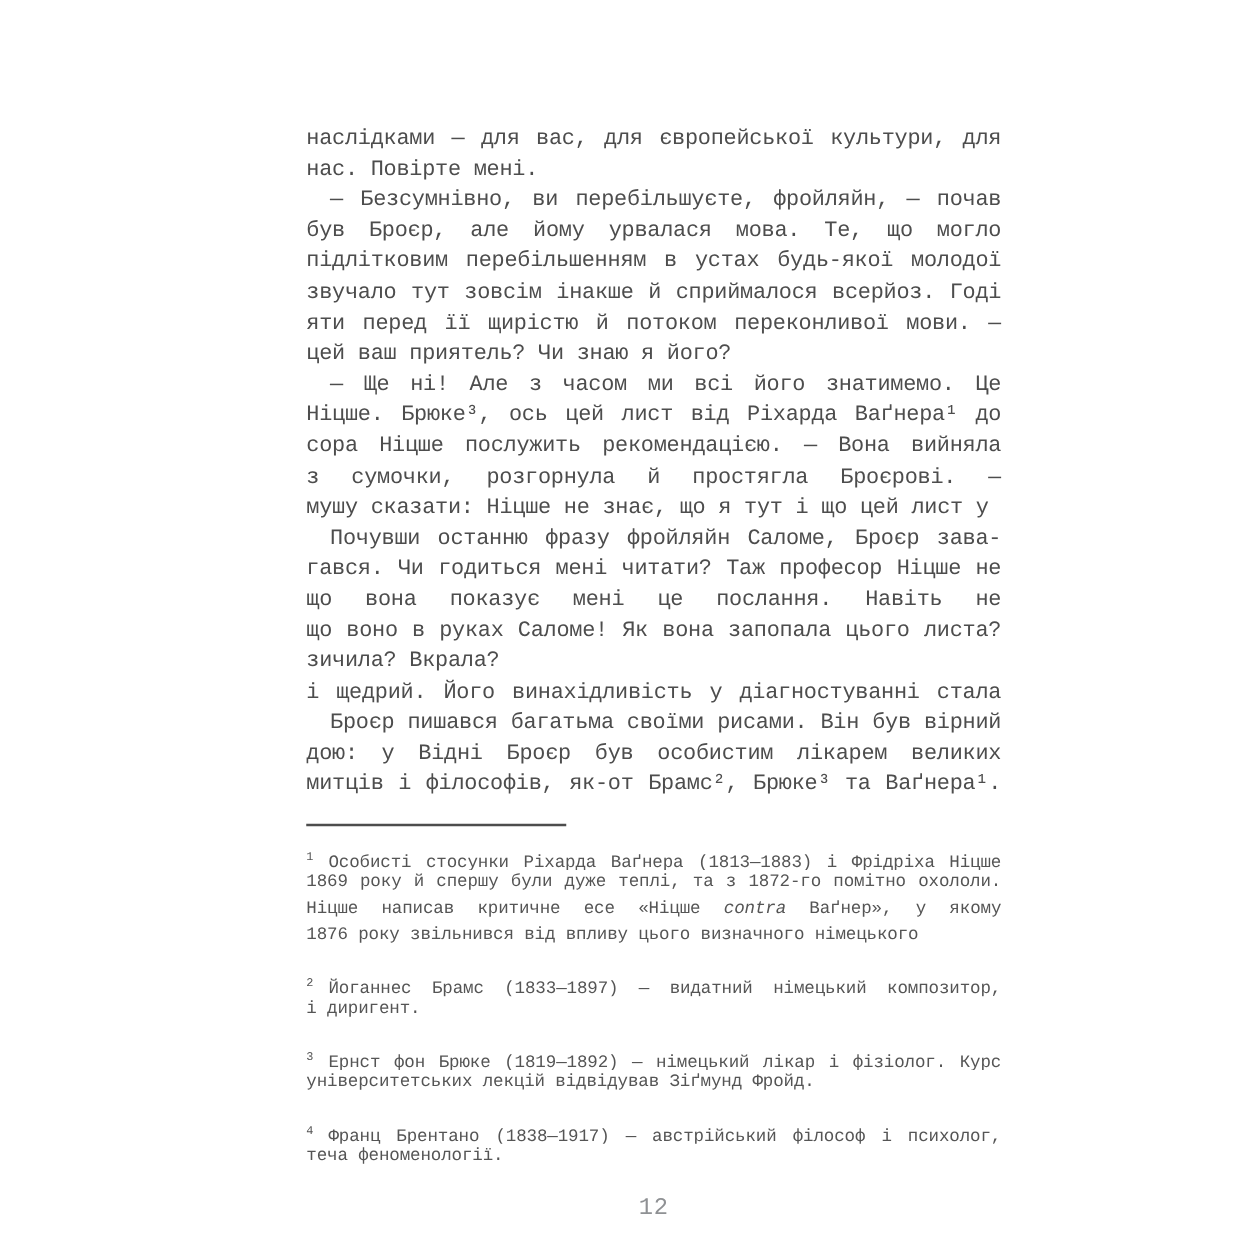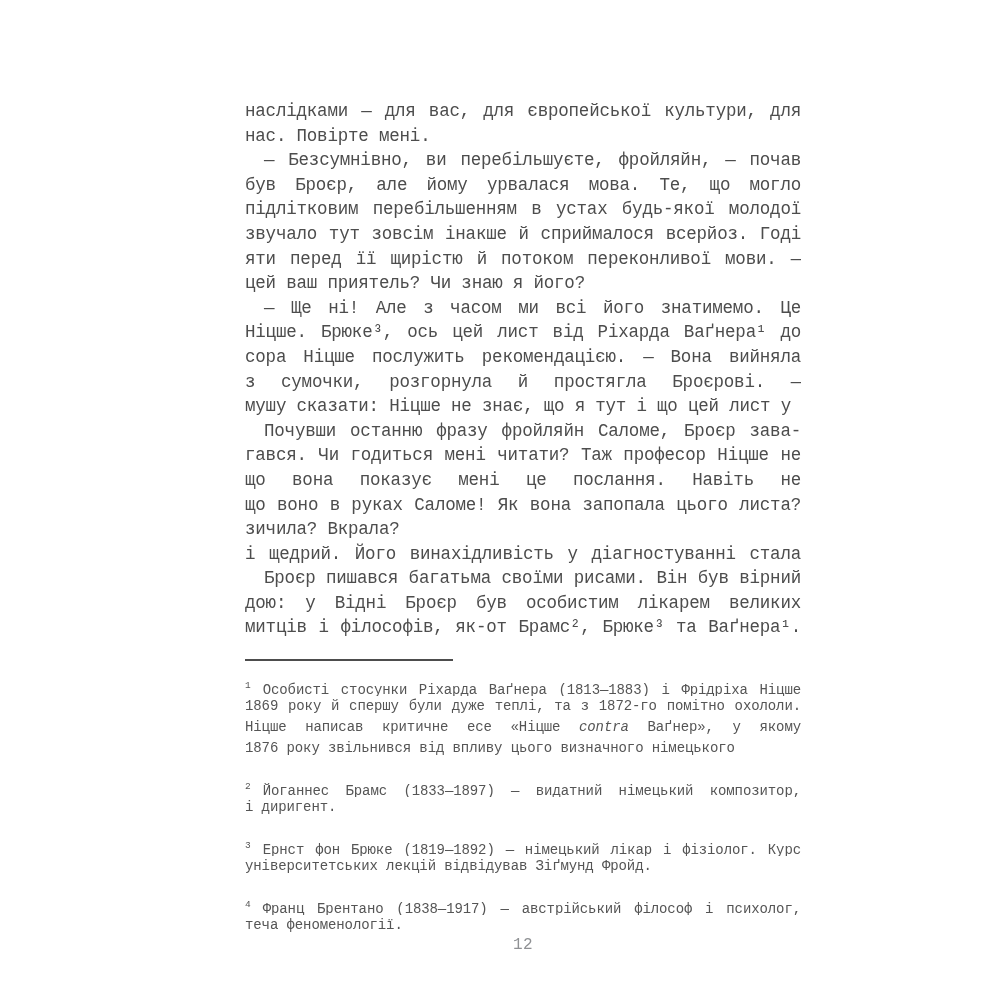--- a/index.html
+++ b/index.html
@@ -65,24 +65,24 @@
   }
   .fn { margin-top: 17px; }
   .fn:first-child { margin-top: 14px; }
   .fn-marker {
     font-size: 9.5px;
     vertical-align: super;
     margin-right: 12px;
     letter-spacing: 0;
   }
   .page-number {
-    margin-top: 0;
+    margin-top: 19px;
     text-align: center;
     color: var(--page-num, #8f9194);
-    font-size: 16px;
+    font-size: 19px;
     letter-spacing: 0.5px;
   }
 </style>
 </head>
 <body>
 
 <div class="book-page">
   <div class="text-column">
     <section class="main-text" id="main-text">
         <div>

